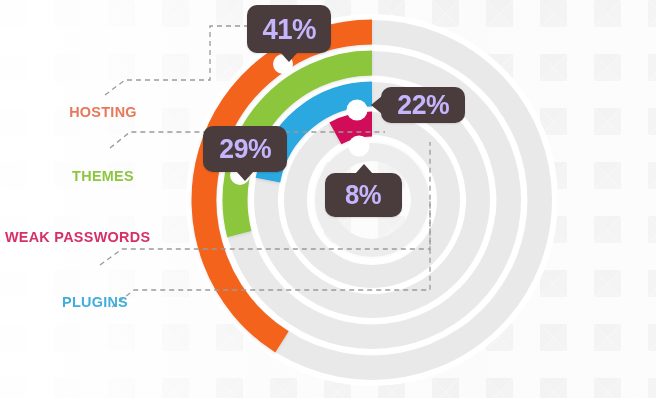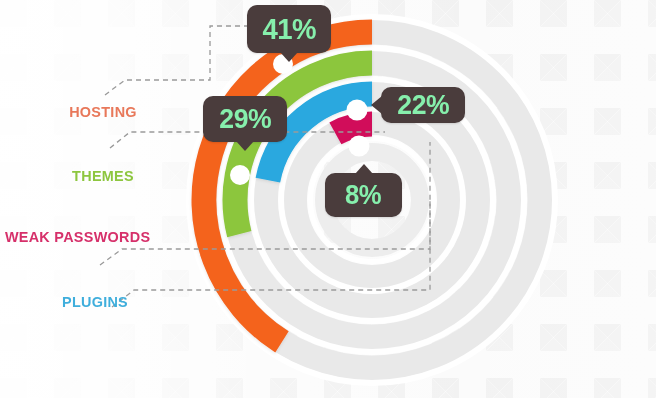--- a/index.html
+++ b/index.html
@@ -40,21 +40,21 @@
     text-align:center;
     font-stretch:condensed;
     transform:scaleX(0.93);
     transform-origin:center;
   }
 
   .bubble {
     position:absolute;
     background:#4A3C3C;
     border-radius:10px;
-    color:#86efac;
+    color:#c4b5fd;
     font-weight:bold;
     display:flex;
     align-items:center;
     justify-content:center;
     letter-spacing:-0.5px;
     box-shadow:0 1px 2px rgba(0,0,0,0.12);
   }
   .bubble .val { transform:scaleX(0.95); }
   .tail { position:absolute; width:0; height:0; }
   .tail-down {
@@ -145,21 +145,21 @@
 
   <div class="cat-label" style="left:0px; top:228px; width:140px; color:#D6306A;">WEAK PASSWORDS</div>
 
   <div class="cat-label" style="left:40px; top:293px; width:110px; color:#3FAEDC;">PLUGINS</div>
 
   <div class="bubble" style="left:247px; top:5px; width:84px; height:48px; font-size:29px;">
     <span class="val">41%</span>
     <span class="tail tail-down"></span>
   </div>
 
-  <div class="bubble" style="left:203px; top:96px; width:84px; height:46px; font-size:28px;">
+  <div class="bubble" style="left:203px; top:126px; width:84px; height:46px; font-size:28px;">
     <span class="val">29%</span>
     <span class="tail tail-down"></span>
   </div>
 
   <div class="bubble" style="left:381px; top:87px; width:84px; height:36px; font-size:28px;">
     <span class="val">22%</span>
     <span class="tail tail-left"></span>
   </div>
 
   <div class="bubble" style="left:325px; top:173px; width:77px; height:44px; font-size:27px;">

